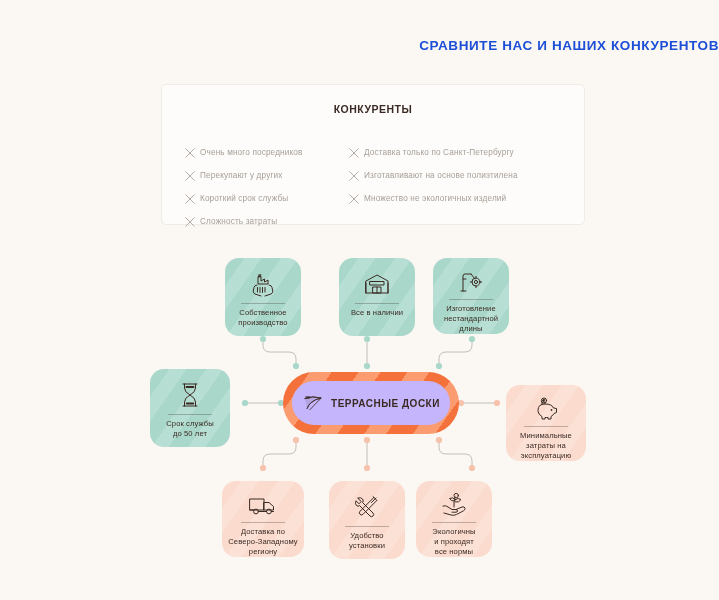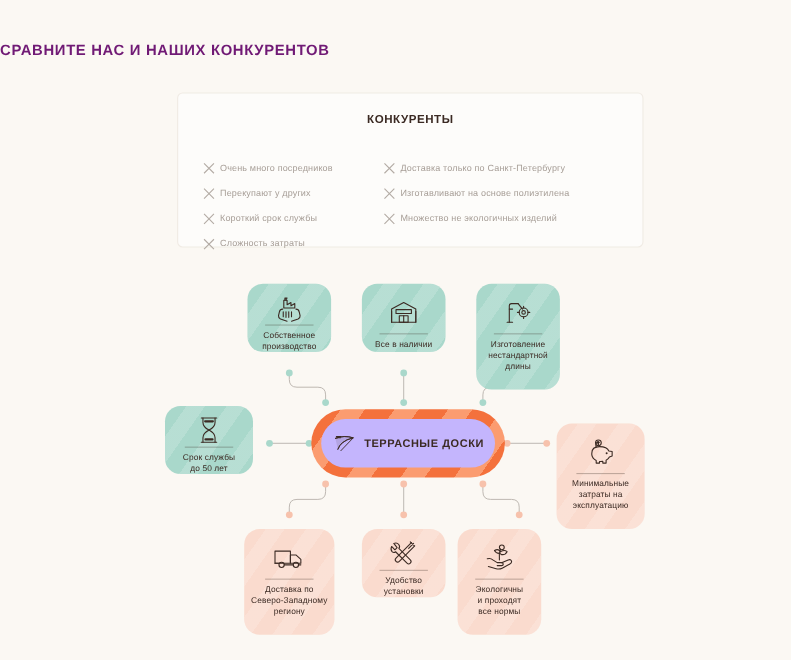--- a/index.html
+++ b/index.html
@@ -8,23 +8,23 @@
     background:#FBF8F3;
     font-family:"Liberation Sans","DejaVu Sans",sans-serif;
     overflow:hidden;
     position:relative;
   }
   .stage{position:relative;width:719px;height:600px;}
 
   
   .page-title{
     position:absolute;left:0;top:38px;width:719px;
-    text-align:left;
+    text-align:right;
     font-size:13.5px;font-weight:bold;letter-spacing:.6px;
-    color:#701a75;
+    color:#1d4ed8;
   }
 
   
   .comp-panel{
     position:absolute;left:161px;top:84px;width:424px;height:141px;
     background:#FDFCFA;
     border:1px solid #F0EBE4;
     border-radius:5px;
     box-sizing:border-box;
   }
@@ -39,21 +39,21 @@
   .comp-col.left{flex:0 0 164px;}
   .comp-row{display:flex;align-items:center;height:23px;}
   .x-icon{flex:0 0 20px;height:20px;display:flex;align-items:center;justify-content:center;}
   .x-icon svg{display:block;}
   .comp-text{
     font-size:8.2px;color:#A79E97;letter-spacing:.15px;white-space:nowrap;
   }
 
   
   .card{
-    position:absolute;width:76px;height:62px;border-radius:14px;
+    position:absolute;width:76px;height:78px;border-radius:14px;
     overflow:hidden;box-sizing:border-box;
     display:flex;flex-direction:column;align-items:center;
   }
   .card.green{background:#A9D8CB;}
   .card.peach{background:#FADBCE;}
   .card .sheen{
     position:absolute;inset:0;
     background:repeating-linear-gradient(125deg,
        rgba(255,255,255,0) 0px, rgba(255,255,255,0) 16px,
        rgba(255,255,255,.17) 16px, rgba(255,255,255,.17) 30px);
@@ -65,21 +65,21 @@
   }
   .card .rule{
     position:relative;z-index:2;
     width:44px;height:1px;background:rgba(60,45,38,.30);margin:2px 0 4px;
   }
   .card .label{
     position:relative;z-index:2;
     font-size:7.6px;line-height:10px;text-align:center;color:#3B2A23;
     padding:0 5px;letter-spacing:.1px;
   }
-  .card.tall{height:96px;}
+  .card.tall{height:76px;}
 
   
   .badge-wrap{
     position:absolute;left:283px;top:372px;width:176px;height:62px;
   }
   .badge-ring{
     position:absolute;inset:0;border-radius:31px;
     background:
       repeating-linear-gradient(125deg,
         #F4713C 0px,#F4713C 22px,
@@ -210,21 +210,21 @@
         <path d="M10 6 L10 4 M11.2 6 L11.2 4 M12 4 L10 4"></path>
         <path d="M8 14 Q5.5 14 5 16.5 L4.2 20 Q4 22 6 23 L12 25"></path>
         <path d="M20 14 Q22.5 14 23 16.5 L23.8 20 Q24 22 22 23 L16 25"></path>
         <path d="M8.5 16.5 L8.5 21 M11 16.5 L11 21.5 M13.5 16.5 L13.5 21.5 M16 16.5 L16 21"></path>
       </svg>
     </div>
     <div class="rule"></div>
     <div class="label">Собственное<br>производство</div>
   </div>
 
-  <div class="card green" style="left:329px;top:258px;">
+  <div class="card green" style="left:339px;top:258px;">
     <div class="sheen"></div>
     <div class="ico">
       <svg width="28" height="24" viewBox="0 0 28 24" fill="none" stroke="#3B2A23" stroke-width="1" stroke-linecap="round" stroke-linejoin="round">
         <path d="M3 9 L14 3 L25 9 L25 21 L3 21 Z"></path>
         <path d="M3 21 L3 11 M25 21 L25 11"></path>
         <path d="M7 9.5 L21 9.5 L21 13 L7 13 Z"></path>
         <path d="M10 15 L18 15 L18 21 L10 21 Z"></path>
         <path d="M14 15 L14 21"></path>
       </svg>
     </div>

